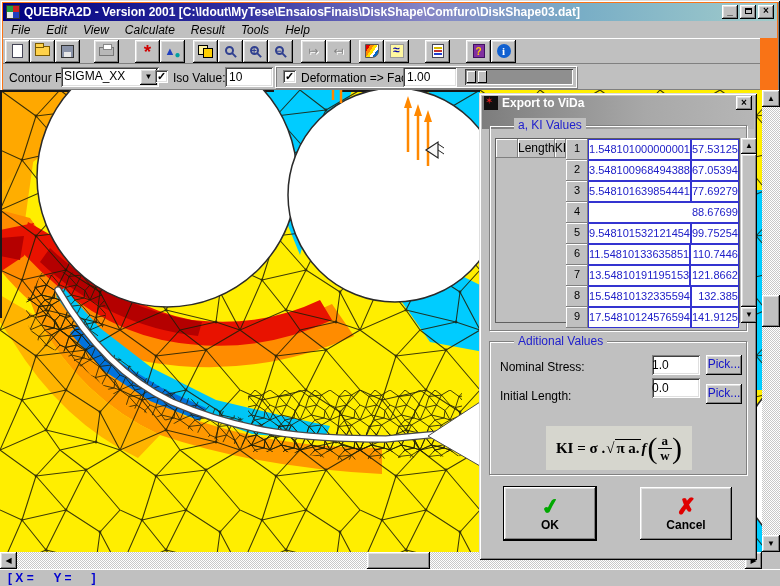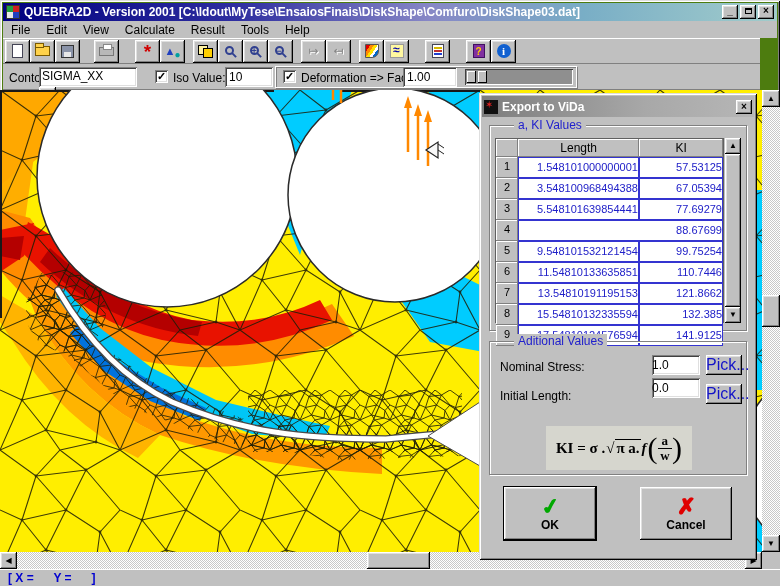--- a/index.html
+++ b/index.html
@@ -1,18 +1,18 @@
 <!DOCTYPE html>
 <html><head>
 <meta charset="utf-8">
 <style>
   * { margin:0; padding:0; box-sizing:border-box; }
   html,body { width:780px; height:586px; }
   body { font-family:"Liberation Sans", sans-serif; font-size:12px; background:#c0c0c0; overflow:hidden; }
-  .win { position:absolute; left:0; top:0; width:780px; height:586px; background:#4d7c0f;
+  .win { position:absolute; left:0; top:0; width:780px; height:586px; background:#f97316;
          box-shadow: inset 1px 1px 0 #dfdfdf, inset -1px -1px 0 #000, inset 2px 2px 0 #fff, inset -2px -2px 0 #808080; }
 
   
   .btn3d { background:#c0c0c0;
     box-shadow: inset -1px -1px 0 #000, inset 1px 1px 0 #fff, inset -2px -2px 0 #808080, inset 2px 2px 0 #dfdfdf; }
   .sunken { background:#fff;
     box-shadow: inset 1px 1px 0 #808080, inset -1px -1px 0 #fff, inset 2px 2px 0 #404040, inset -2px -2px 0 #dfdfdf; }
 
   
   .titlebar { position:absolute; left:3px; top:3px; right:3px; height:18px;
@@ -20,21 +20,21 @@
     display:flex; align-items:center; padding:0 3px; }
   .app-ico { width:14px; height:14px; margin-right:4px; flex:0 0 auto;
     background: conic-gradient(#d02020 0 25%, #2040c0 0 50%, #e8e8e8 0 75%, #20a040 0 100%); border:1px solid #333; }
   .title-text { color:#fff; font-weight:bold; font-size:12px; white-space:nowrap; overflow:hidden; letter-spacing:0; }
   .winbtns { margin-left:auto; display:flex; gap:2px; }
   .wbtn { width:16px; height:14px; font-size:10px; line-height:12px; text-align:center; font-weight:bold; color:#000; }
   .wbtn .rsq { display:inline-block; width:7px; height:6px; border:1px solid #000; border-top-width:2px; margin-top:3px; }
 
   
   .menubar { position:absolute; left:3px; top:21px; right:3px; height:17px; display:flex; align-items:center; background:#c0c0c0; }
-  .menu-item { padding:10px 8px; color:#000; }
+  .menu-item { padding:10px 8px; color:#000;font-style:italic; }
 
   
   .toolbar { position:absolute; left:3px; top:38px; right:20px; height:26px; display:flex; align-items:center; padding-left:2px;
     border-top:1px solid #fff; border-bottom:1px solid #808080; background:#c0c0c0; }
   .tb { width:25px; height:23px; display:flex; align-items:center; justify-content:center; flex:0 0 auto; position:relative; } .gap8{margin-left:8px} .gap14{margin-left:14px} .gap16{margin-left:16px}
   .ic-page { width:11px; height:14px; background:#fff; border:1px solid #445; }
   .ic-folder { width:15px; height:10px; background:#ffd24a; border:1px solid #7a5a00; position:relative; }
   .ic-folder::before { content:""; position:absolute; left:-1px; top:-4px; width:7px; height:3px; background:#ffd24a; border:1px solid #7a5a00; }
   .ic-floppy { width:13px; height:13px; background:#8a93a8; border:1px solid #333; position:relative; }
   .ic-floppy::after { content:""; position:absolute; left:2px; bottom:0; width:7px; height:5px; background:#e8e8e8; }
@@ -56,21 +56,21 @@
   .ic-iso { width:14px; height:14px; background:#fff8a0; border:1px solid #999; color:#0000aa; font-weight:bold; font-size:12px; line-height:11px; text-align:center; }
   .ic-report { width:12px; height:14px; background:#fff; border:1px solid #445; padding:2px 1px; }
   .ic-report i { display:block; height:2px; margin-bottom:1px; background:#d8b800; }
   .ic-report i:nth-child(2){ background:#c03030; } .ic-report i:nth-child(3){ background:#2040d0; }
   .ic-help { width:12px; height:14px; background:#8030a0; border:1px solid #401060; color:#ffd000; font-weight:bold; font-size:10px; text-align:center; line-height:13px; }
   .ic-about { width:14px; height:14px; border-radius:50%; background:#1060d0; color:#fff; font-weight:bold; font-family:"Liberation Serif",serif; font-size:11px; text-align:center; line-height:14px; }
 
   .toolbar2 { position:absolute; left:3px; top:64px; right:20px; height:26px; background:#c0c0c0;
     border-bottom:1px solid #808080; }
   .toolbar2 .lbl { position:absolute; top:7px; color:#000; }
-  .combo { position:absolute; left:36px; top:3px; width:98px; height:20px; display:flex;flex-direction:column; }
+  .combo { position:absolute; left:58px; top:3px; width:98px; height:20px; display:flex; }
   .combo .val { flex:1; padding:2px 3px; color:#000; }
   .combo .drop { width:17px; height:16px; margin:2px 2px 0 0; text-align:center; font-size:8px; line-height:16px; }
   .chk { position:absolute; top:6px; width:13px; height:13px; font-size:11px; line-height:12px; text-align:center; font-weight:bold; color:#000; }
   .tinput { position:absolute; top:3px; height:20px; padding:3px 4px; color:#000; }
   .defframe { position:absolute; left:272px; top:2px; width:302px; height:22px;
     border:1px solid #fff; box-shadow:inset 1px 1px 0 #808080, 1px 1px 0 #808080; }
   .slider { position:absolute; left:462px; top:5px; width:108px; height:16px; background:#8f8f8f;
     box-shadow: inset 1px 1px 0 #404040, inset -1px -1px 0 #fff; padding:2px; display:flex; gap:2px; }
   .sthumb { width:9px; height:12px; background:#c0c0c0; box-shadow: inset -1px -1px 0 #000, inset 1px 1px 0 #fff; }
 
@@ -85,52 +85,52 @@
   .corner { position:absolute; left:762px; top:552px; width:18px; height:17px; background:#c0c0c0; }
 
   
   .statusbar { position:absolute; left:0; bottom:0; width:780px; height:17px; background:#c0c0c0;
     border-top:1px solid #fff; display:flex; align-items:center; }
   .statusbar span { color:#0000d0; white-space:pre; padding-left:8px; font-weight:bold; }
 
   
   .dialog { position:absolute; left:479px; top:93px; width:278px; height:467px; background:#c0c0c0;
     box-shadow: inset 1px 1px 0 #dfdfdf, inset -1px -1px 0 #000, inset 2px 2px 0 #fff, inset -2px -2px 0 #808080; }
-  .dlg-title { position:absolute; left:3px; top:3px; right:3px; height:21px;
-    background:linear-gradient(90deg,#7d7d7d,#a8a8a8 60%,#b6b6b6); display:flex; align-items:center; padding:0 2px; }
+  .dlg-title { position:absolute; left:3px; top:3px; right:3px; height:33px;
+    background:linear-gradient(90deg,#7d7d7d,#a8a8a8 60%,#b6b6b6); display:flex; padding:0 2px; }
   .dlg-ico { width:14px; height:14px; background:#101010; margin-right:4px; position:relative; }
   .dlg-ico::after { content:"✶"; position:absolute; left:1px; top:-1px; color:#e02020; font-size:10px; }
   .dlg-title .txt { color:#fff; font-weight:bold; font-size:12px; }
   .dlg-close { margin-left:auto; width:16px; height:14px; font-size:10px; font-weight:bold; line-height:13px; text-align:center; }
   .grp { position:absolute; border:1px solid #808080; box-shadow:1px 1px 0 #fff, inset 1px 1px 0 #fff; }
   .grp > .glabel { position:absolute; top:-8px; left:24px; background:#c0c0c0; padding:0 4px; color:#2020cc; }
   .grp-ki { left:10px; top:32px; width:258px; height:206px; }
   .grp-add { left:10px; top:248px; width:258px; height:134px; }
 
   .kitable { position:absolute; left:5px; top:12px; right:5px; bottom:7px; display:flex; background:#c0c0c0; }
-  .tcols { flex:1; display:flex; flex-direction:column; border:1px solid #606060; }
+  .tcols { flex:1; display:flex; flex-direction:row; border:1px solid #606060; }
   .thead { display:flex; height:19px; }
   .thead span { background:#c0c0c0; color:#000; text-align:center; line-height:18px; font-size:12px;
     box-shadow: inset -1px -1px 0 #808080, inset 1px 1px 0 #fff; }
   .trow { display:flex; flex:1; }
   .c0 { width:22px; flex:0 0 auto; }
   .c1 { flex:1.45; } .c2 { flex:1; }
   .trow .tc0 { width:22px; flex:0 0 auto; background:#c0c0c0; color:#000; text-align:center;
     box-shadow: inset -1px -1px 0 #808080, inset 1px 1px 0 #fff; font-size:11px; line-height:19px; }
   .trow .tc1, .trow .tc2 { background:#fff; color:#2020c8; text-align:right; font-size:11px; line-height:19px;
     border:1px solid #3434d0; }
   .trow .tc1 { flex:1.45; } .trow .tc2 { flex:1; }
   .tsb { width:16px; flex:0 0 auto; position:relative; margin-left:1px; }
   .tsb .sbtn { left:0; width:16px; height:16px; }
   .tsb .thumb { position:absolute; left:0; top:16px; width:16px; bottom:16px; background:#c0c0c0;
     box-shadow: inset -1px -1px 0 #000, inset 1px 1px 0 #fff, inset -2px -2px 0 #808080, inset 2px 2px 0 #dfdfdf; }
 
   .addrow-label { position:absolute; left:10px; color:#000; }
   .addrow-input { position:absolute; left:162px; width:48px; height:20px; padding:3px 0; color:#000; }
-  .pickbtn { position:absolute; left:216px; width:36px; height:20px; color:#1414c8; text-align:center; line-height:19px; font-size:16px; }
+  .pickbtn { position:absolute; left:216px; width:36px; height:20px; color:#1414c8; text-align:center; line-height:19px; font-size:12px; }
 
   .formula { position:absolute; left:56px; top:84px; width:146px; height:44px; background:#d6d6ce;
     display:flex; align-items:center; justify-content:center; font-family:"Liberation Serif", serif; font-size:15px; color:#000; font-weight:bold; }
   .formula .rad { margin:0 1px; }
   .formula .radbar { border-top:1.5px solid #000; padding:0 1px; }
   .formula .fi { font-style:italic; font-weight:bold; margin:0 1px; }
   .formula .paren { font-size:30px; font-weight:normal; line-height:30px; }
   .frac { display:inline-flex; flex-direction:column; text-align:center; line-height:1.05; font-size:13px; vertical-align:middle; }
   .frac .num { border-bottom:1.5px solid #000; padding:0 4px; }
 

